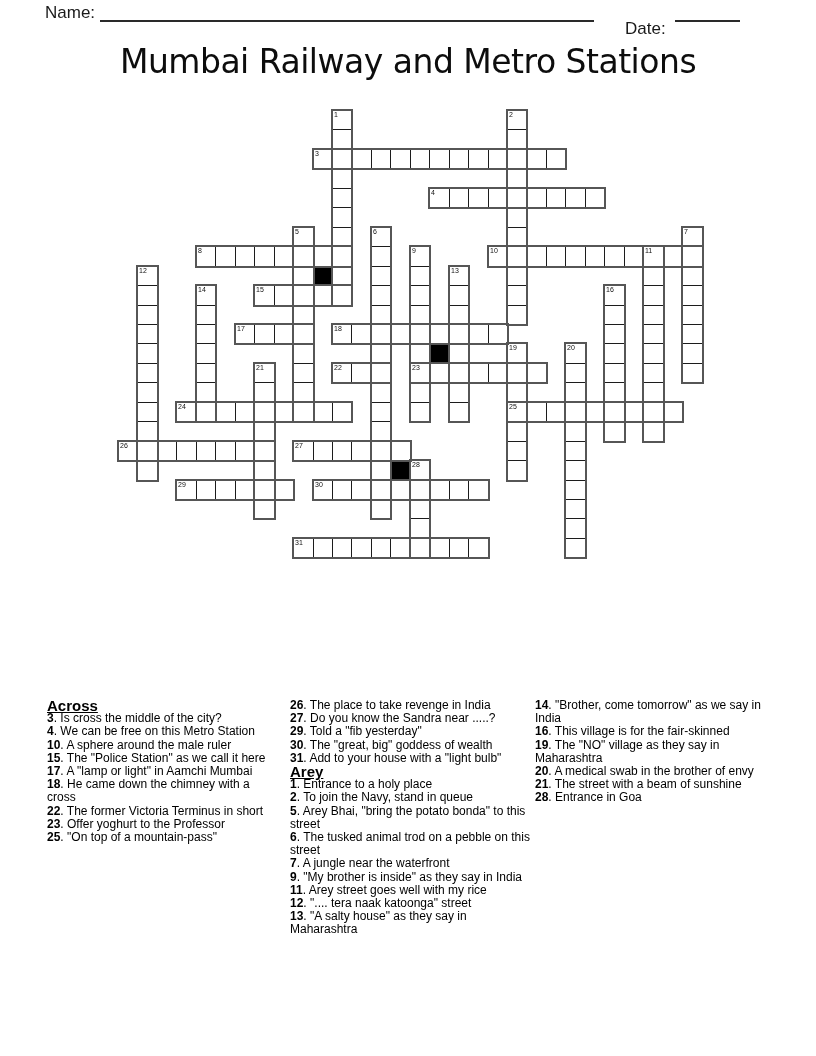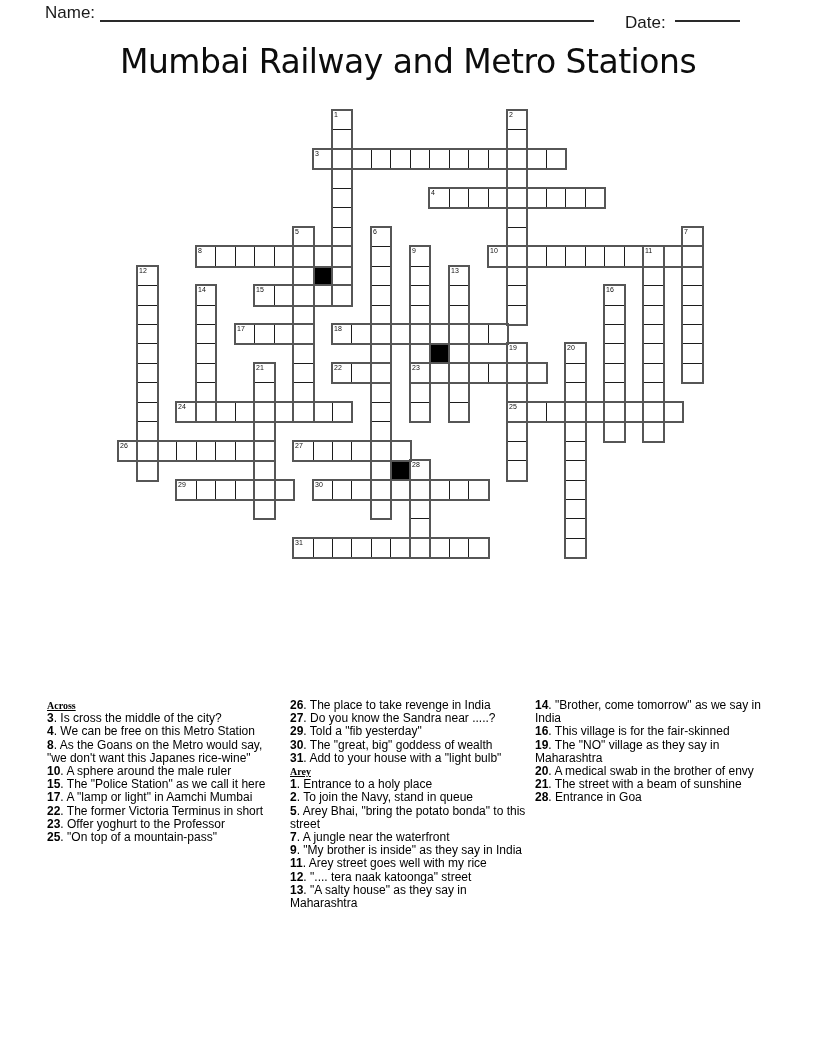--- a/index.html
+++ b/index.html
@@ -16,28 +16,28 @@
   .cell{position:absolute;background:#fff;border:1px solid #1c1c1c;box-sizing:border-box;z-index:1;}
   .cell.black{background:#000;border-color:#000;}
   .cellnum{position:absolute;left:1px;top:-1px;font-size:7px;line-height:9px;color:#111;
     font-family:"Liberation Sans",sans-serif;z-index:4;}
   .word-outline{position:absolute;border:2px solid #565656;box-sizing:border-box;
     background:transparent;pointer-events:none;z-index:3;}
   
   .clues-col{position:absolute;font-size:12px;line-height:13.2px;color:#000;}
   .clue{margin:0;}
   .clue b{font-weight:700;}
-  .clue-heading{font-weight:700;text-decoration:underline;font-size:10px;font-family:Liberation Serif, serif;}
+  .clue-heading{font-weight:700;text-decoration:underline;font-size:15px;}
 </style>
 </head>
 <body>
 
 <span class="hdr-label" style="left:45px;top:3px;">Name:</span>
 <div class="write-line" style="left:100px;top:20px;width:494px;"></div>
-<span class="hdr-label" style="left:625px;top:13px;">Date:</span>
+<span class="hdr-label" style="left:625px;top:19px;">Date:</span>
 <div class="write-line" style="left:675px;top:20px;width:65px;"></div>
 
 <div class="page-title">Mumbai Railway and Metro Stations</div>
 
 <div id="grid">
     <div class="cell" style="left: 332px; top: 110px; width: 20px; height: 20px;">
       <span class="cellnum">1</span>
     </div>
     <div class="cell" style="left: 332px; top: 129px; width: 20px; height: 21px;"></div>
     <div class="cell" style="left: 332px; top: 149px; width: 20px; height: 20px;"></div>
@@ -363,38 +363,39 @@
     <div class="word-outline" style="left: 409px; top: 459px; width: 22px; height: 100px;"></div>
     <div class="word-outline" style="left: 175px; top: 479px; width: 120px; height: 22px;"></div>
     <div class="word-outline" style="left: 312px; top: 479px; width: 178px; height: 22px;"></div>
     <div class="word-outline" style="left: 292px; top: 537px; width: 198px; height: 22px;"></div>
   </div>
 
 <div class="clues-col" id="cluecol1" style="left:47px;top:699px;width:232px;">
     <div class="clue-heading">Across</div>
     <div class="clue"><b>3</b>. <span> Is cross the middle of the city?</span></div>
     <div class="clue"><b>4</b>. <span> We can be free on this Metro Station</span></div>
-    <div class="clue"><b>8</b>. <span> As the Goans on the Metro would say, "we don't want this Japanes rice-wine"</span></div>
     <div class="clue"><b>10</b>. <span> A sphere around the male ruler</span></div>
     <div class="clue"><b>15</b>. <span> The "Police Station" as we call it here</span></div>
     <div class="clue"><b>17</b>. <span> A "lamp or light" in Aamchi Mumbai</span></div>
+    <div class="clue"><b>18</b>. <span> He came down the chimney with a cross</span></div>
     <div class="clue"><b>22</b>. <span> The former Victoria Terminus in short</span></div>
     <div class="clue"><b>23</b>. <span> Offer yoghurt to the Professor</span></div>
     <div class="clue"><b>25</b>. <span> "On top of a mountain-pass"</span></div>
   </div>
 <div class="clues-col" id="cluecol2" style="left:290px;top:699px;width:240px;">
     <div class="clue"><b>26</b>. <span> The place to take revenge in India</span></div>
     <div class="clue"><b>27</b>. <span> Do you know the Sandra near .....?</span></div>
     <div class="clue"><b>29</b>. <span> Told a "fib yesterday"</span></div>
     <div class="clue"><b>30</b>. <span> The "great, big" goddess of wealth</span></div>
     <div class="clue"><b>31</b>. <span> Add to your house with a "light bulb"</span></div>
     <div class="clue-heading">Arey</div>
     <div class="clue"><b>1</b>. <span> Entrance to a holy place</span></div>
     <div class="clue"><b>2</b>. <span> To join the Navy, stand in queue</span></div>
     <div class="clue"><b>5</b>. <span> Arey Bhai, "bring the potato bonda" to this street</span></div>
+    <div class="clue"><b>6</b>. <span> The tusked animal trod on a pebble on this street</span></div>
     <div class="clue"><b>7</b>. <span> A jungle near the waterfront</span></div>
     <div class="clue"><b>9</b>. <span> "My brother is inside" as they say in India</span></div>
     <div class="clue"><b>11</b>. <span> Arey street goes well with my rice</span></div>
     <div class="clue"><b>12</b>. <span> ".... tera naak katoonga" street</span></div>
     <div class="clue"><b>13</b>. <span> "A salty house" as they say in Maharashtra</span></div>
   </div>
 <div class="clues-col" id="cluecol3" style="left:535px;top:699px;width:240px;">
     <div class="clue"><b>14</b>. <span> "Brother, come tomorrow" as we say in India</span></div>
     <div class="clue"><b>16</b>. <span> This village is for the fair-skinned</span></div>
     <div class="clue"><b>19</b>. <span> The "NO" village as they say in Maharashtra</span></div>

